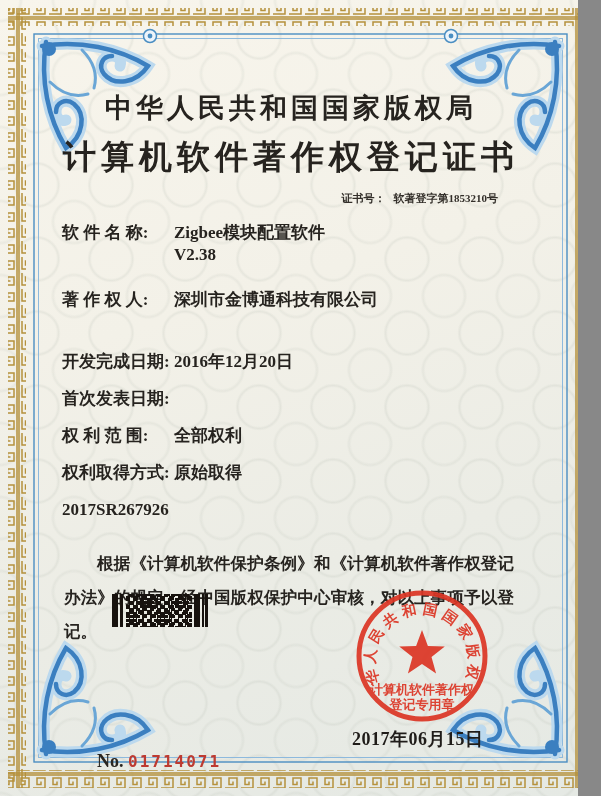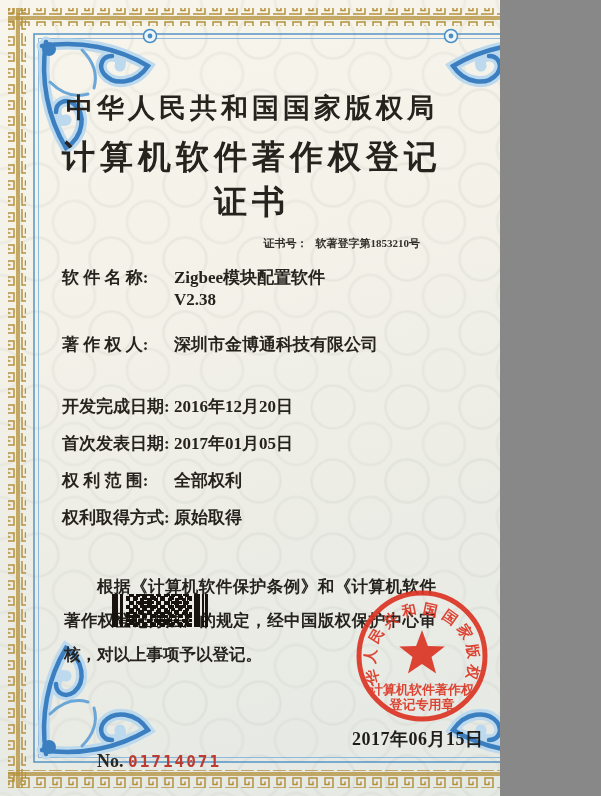--- a/index.html
+++ b/index.html
@@ -1,17 +1,17 @@
 <!DOCTYPE html>
 <html><head>
 <meta charset="utf-8">
 <style>
   html,body{margin:0;padding:0;background:#888;}
   .page{
-    position:relative; width:500px; height:796px; overflow:hidden;
+    position:relative; width:578px; height:796px; overflow:hidden;
     font-family:"Liberation Serif","DejaVu Serif",serif;
     background:
       radial-gradient(closest-side, rgba(255,255,255,0) 52%, rgba(184,190,180,.22) 58%, rgba(255,255,255,0) 64%) 0 0/74px 74px,
       radial-gradient(closest-side, rgba(255,255,255,0) 50%, rgba(184,190,180,.18) 57%, rgba(255,255,255,0) 63%) 37px 37px/74px 74px,
       linear-gradient(163deg,#f8f5ec 0%,#f3f1e8 38%,#ebece5 68%,#e5e9e4 100%);
   }
   svg{display:block;}
   .frame{position:absolute;left:0;top:0;}
   .content{position:absolute;left:62px;right:58px;top:90px;color:#23211e;}
   .t1{margin:0;text-align:center;font-size:27px;font-weight:bold;letter-spacing:4px;color:#26231f;}
@@ -110,31 +110,31 @@
       <div class="frow r2">
         <span class="flabel">著 作 权 人:</span>
         <span class="fval">深圳市金博通科技有限公司</span>
       </div>
       <div class="frow r3">
         <span class="flabel">开发完成日期:</span>
         <span class="fval">2016年12月20日</span>
       </div>
       <div class="frow r4">
         <span class="flabel">首次发表日期:</span>
-        <span class="fval">2017年01月05日</span>
       </div>
       <div class="frow r6">
         <span class="flabel">权 利 范 围:</span>
         <span class="fval">全部权利</span>
       </div>
       <div class="frow r5">
         <span class="flabel">权利取得方式:</span>
         <span class="fval">原始取得</span>
       </div>
       <div class="frow r7">
+        <span class="fval">2017SR267926</span>
       </div>
     </div>
 
     <p class="statement">根据《计算机软件保护条例》和《计算机软件著作权登记办法》的规定，经中国版权保护中心审核，对以上事项予以登记。</p>
   </div>
 
   <div class="barcode">
     <div class="bbar" style="width:6px"></div>
       <div class="g1"></div>
     <div class="bbar" style="width:3px"></div>

